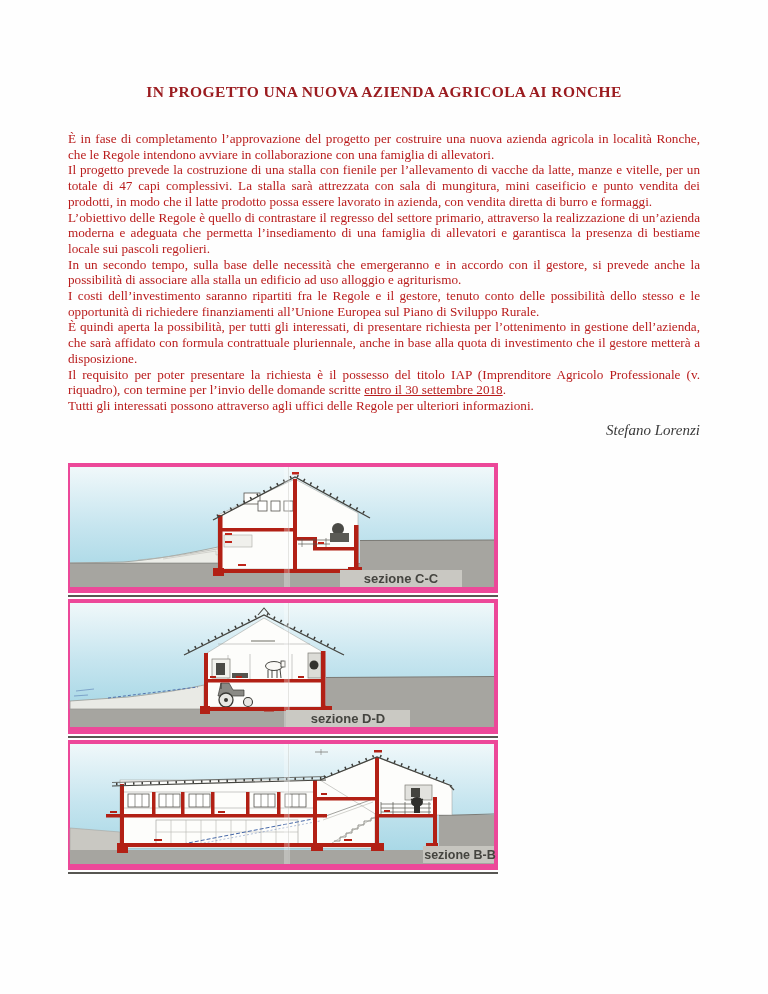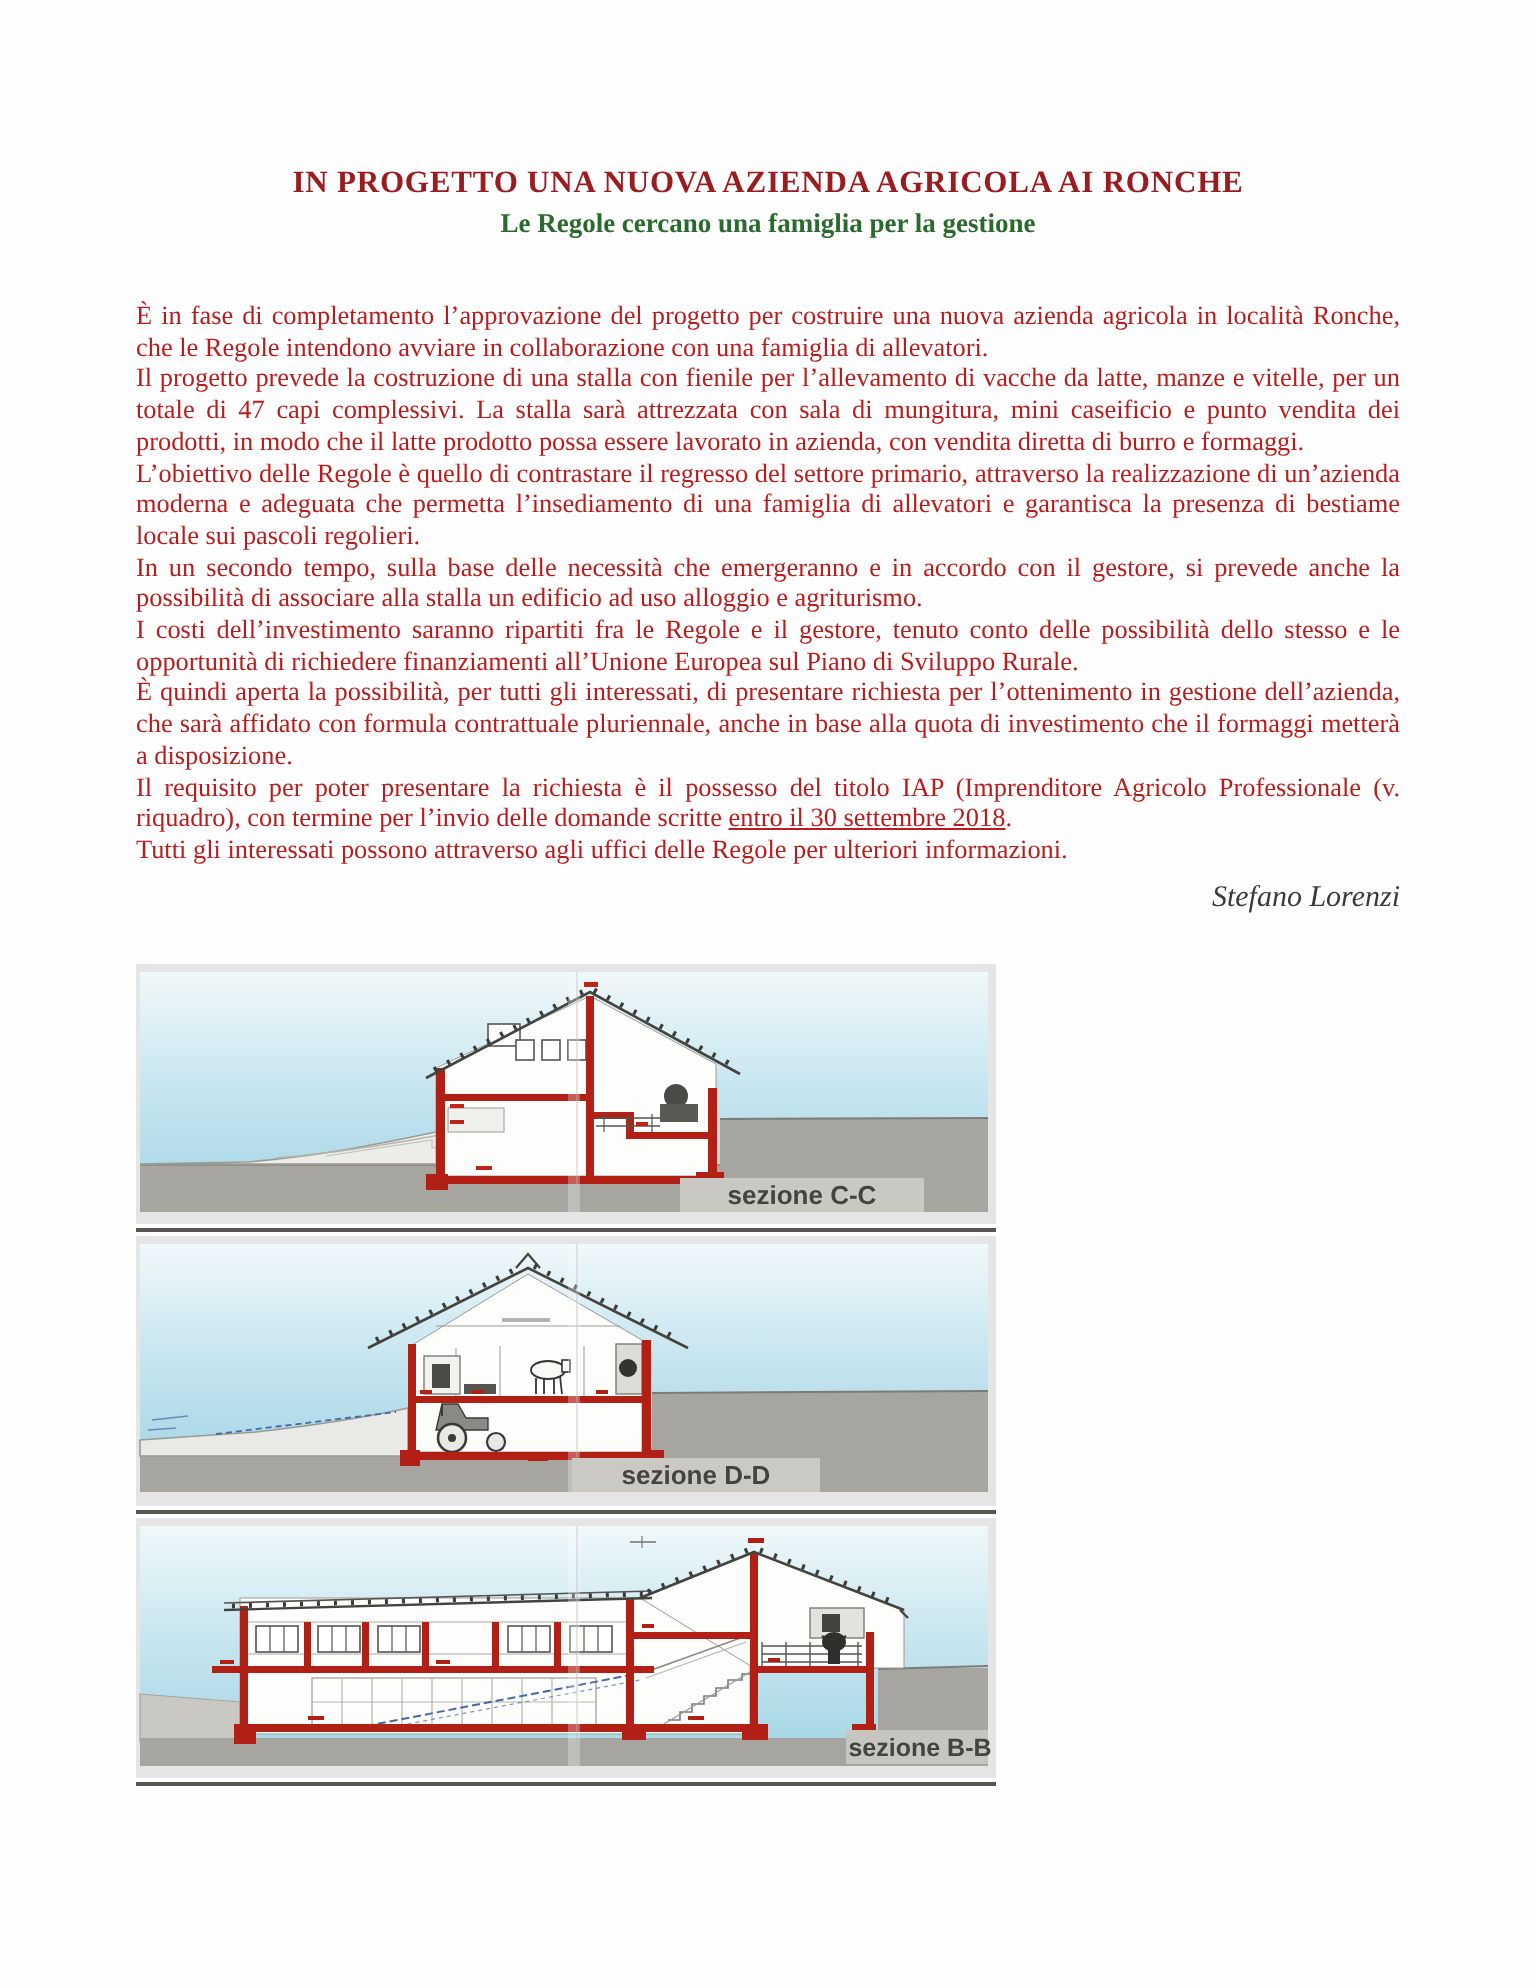--- a/index.html
+++ b/index.html
@@ -19,43 +19,42 @@
   .article{margin:30px 68px 0;width:632px;}
   .article p{
     margin:0;font-size:13.2px;line-height:15.7px;text-align:justify;color:#b91c1c;
   }
   .underlined{text-decoration:underline;}
   .signature{
     margin:8px 68px 0;width:632px;text-align:right;font-style:italic;
     font-size:15px;color:#3a3a3a;
   }
   .drawings{margin:24px 0 0 68px;width:430px;}
-  .panel{width:430px;display:block;background:#e5e5e5;}
+  .panel{width:430px;display:block;background:#ec4899;}
   .panel svg{display:block;}
   .separator{width:430px;height:2px;background:#575652;margin:2px 0 2px 0;}
   .svg-label{
     font-family:"Liberation Sans","DejaVu Sans",sans-serif;font-weight:bold;
     fill:#44443f;
   }
 </style>
 </head>
 <body>
 
 <div class="page">
 
   <h1 class="title">IN PROGETTO UNA NUOVA AZIENDA AGRICOLA AI RONCHE</h1>
-  <h2 class="subtitle">Le Regole cercano una famiglia per la gestione</h2>
 
   <div class="article">
     <p>È in fase di completamento l’approvazione del progetto per costruire una nuova azienda agricola in località Ronche, che le Regole intendono avviare in collaborazione con una famiglia di allevatori.</p>
     <p>Il progetto prevede la costruzione di una stalla con fienile per l’allevamento di vacche da latte, manze e vitelle, per un totale di 47 capi complessivi. La stalla sarà attrezzata con sala di mungitura, mini caseificio e punto vendita dei prodotti, in modo che il latte prodotto possa essere lavorato in azienda, con vendita diretta di burro e formaggi.</p>
     <p>L’obiettivo delle Regole è quello di contrastare il regresso del settore primario, attraverso la realizzazione di un’azienda moderna e adeguata che permetta l’insediamento di una famiglia di allevatori e garantisca la presenza di bestiame locale sui pascoli regolieri.</p>
     <p>In un secondo tempo, sulla base delle necessità che emergeranno e in accordo con il gestore, si prevede anche la possibilità di associare alla stalla un edificio ad uso alloggio e agriturismo.</p>
     <p>I costi dell’investimento saranno ripartiti fra le Regole e il gestore, tenuto conto delle possibilità dello stesso e le opportunità di richiedere finanziamenti all’Unione Europea sul Piano di Sviluppo Rurale.</p>
-    <p>È quindi aperta la possibilità, per tutti gli interessati, di presentare richiesta per l’ottenimento in gestione dell’azienda, che sarà affidato con formula contrattuale pluriennale, anche in base alla quota di investimento che il formaggi metterà a disposizione.</p>
+    <p>È quindi aperta la possibilità, per tutti gli interessati, di presentare richiesta per l’ottenimento in gestione dell’azienda, che sarà affidato con formula contrattuale pluriennale, anche in base alla quota di investimento che il gestore metterà a disposizione.</p>
     <p><span>Il requisito per poter presentare la richiesta è il possesso del titolo IAP (Imprenditore Agricolo Professionale (v. riquadro), con termine per l’invio delle domande scritte </span><span class="underlined">entro il 30 settembre 2018</span><span>.</span></p>
     <p>Tutti gli interessati possono attraverso agli uffici delle Regole per ulteriori informazioni.</p>
   </div>
 
   <div class="signature">Stefano Lorenzi</div>
 
   <div class="drawings">
 
     <div class="panel">
       <svg width="430" height="130" viewBox="0 0 430 130">

